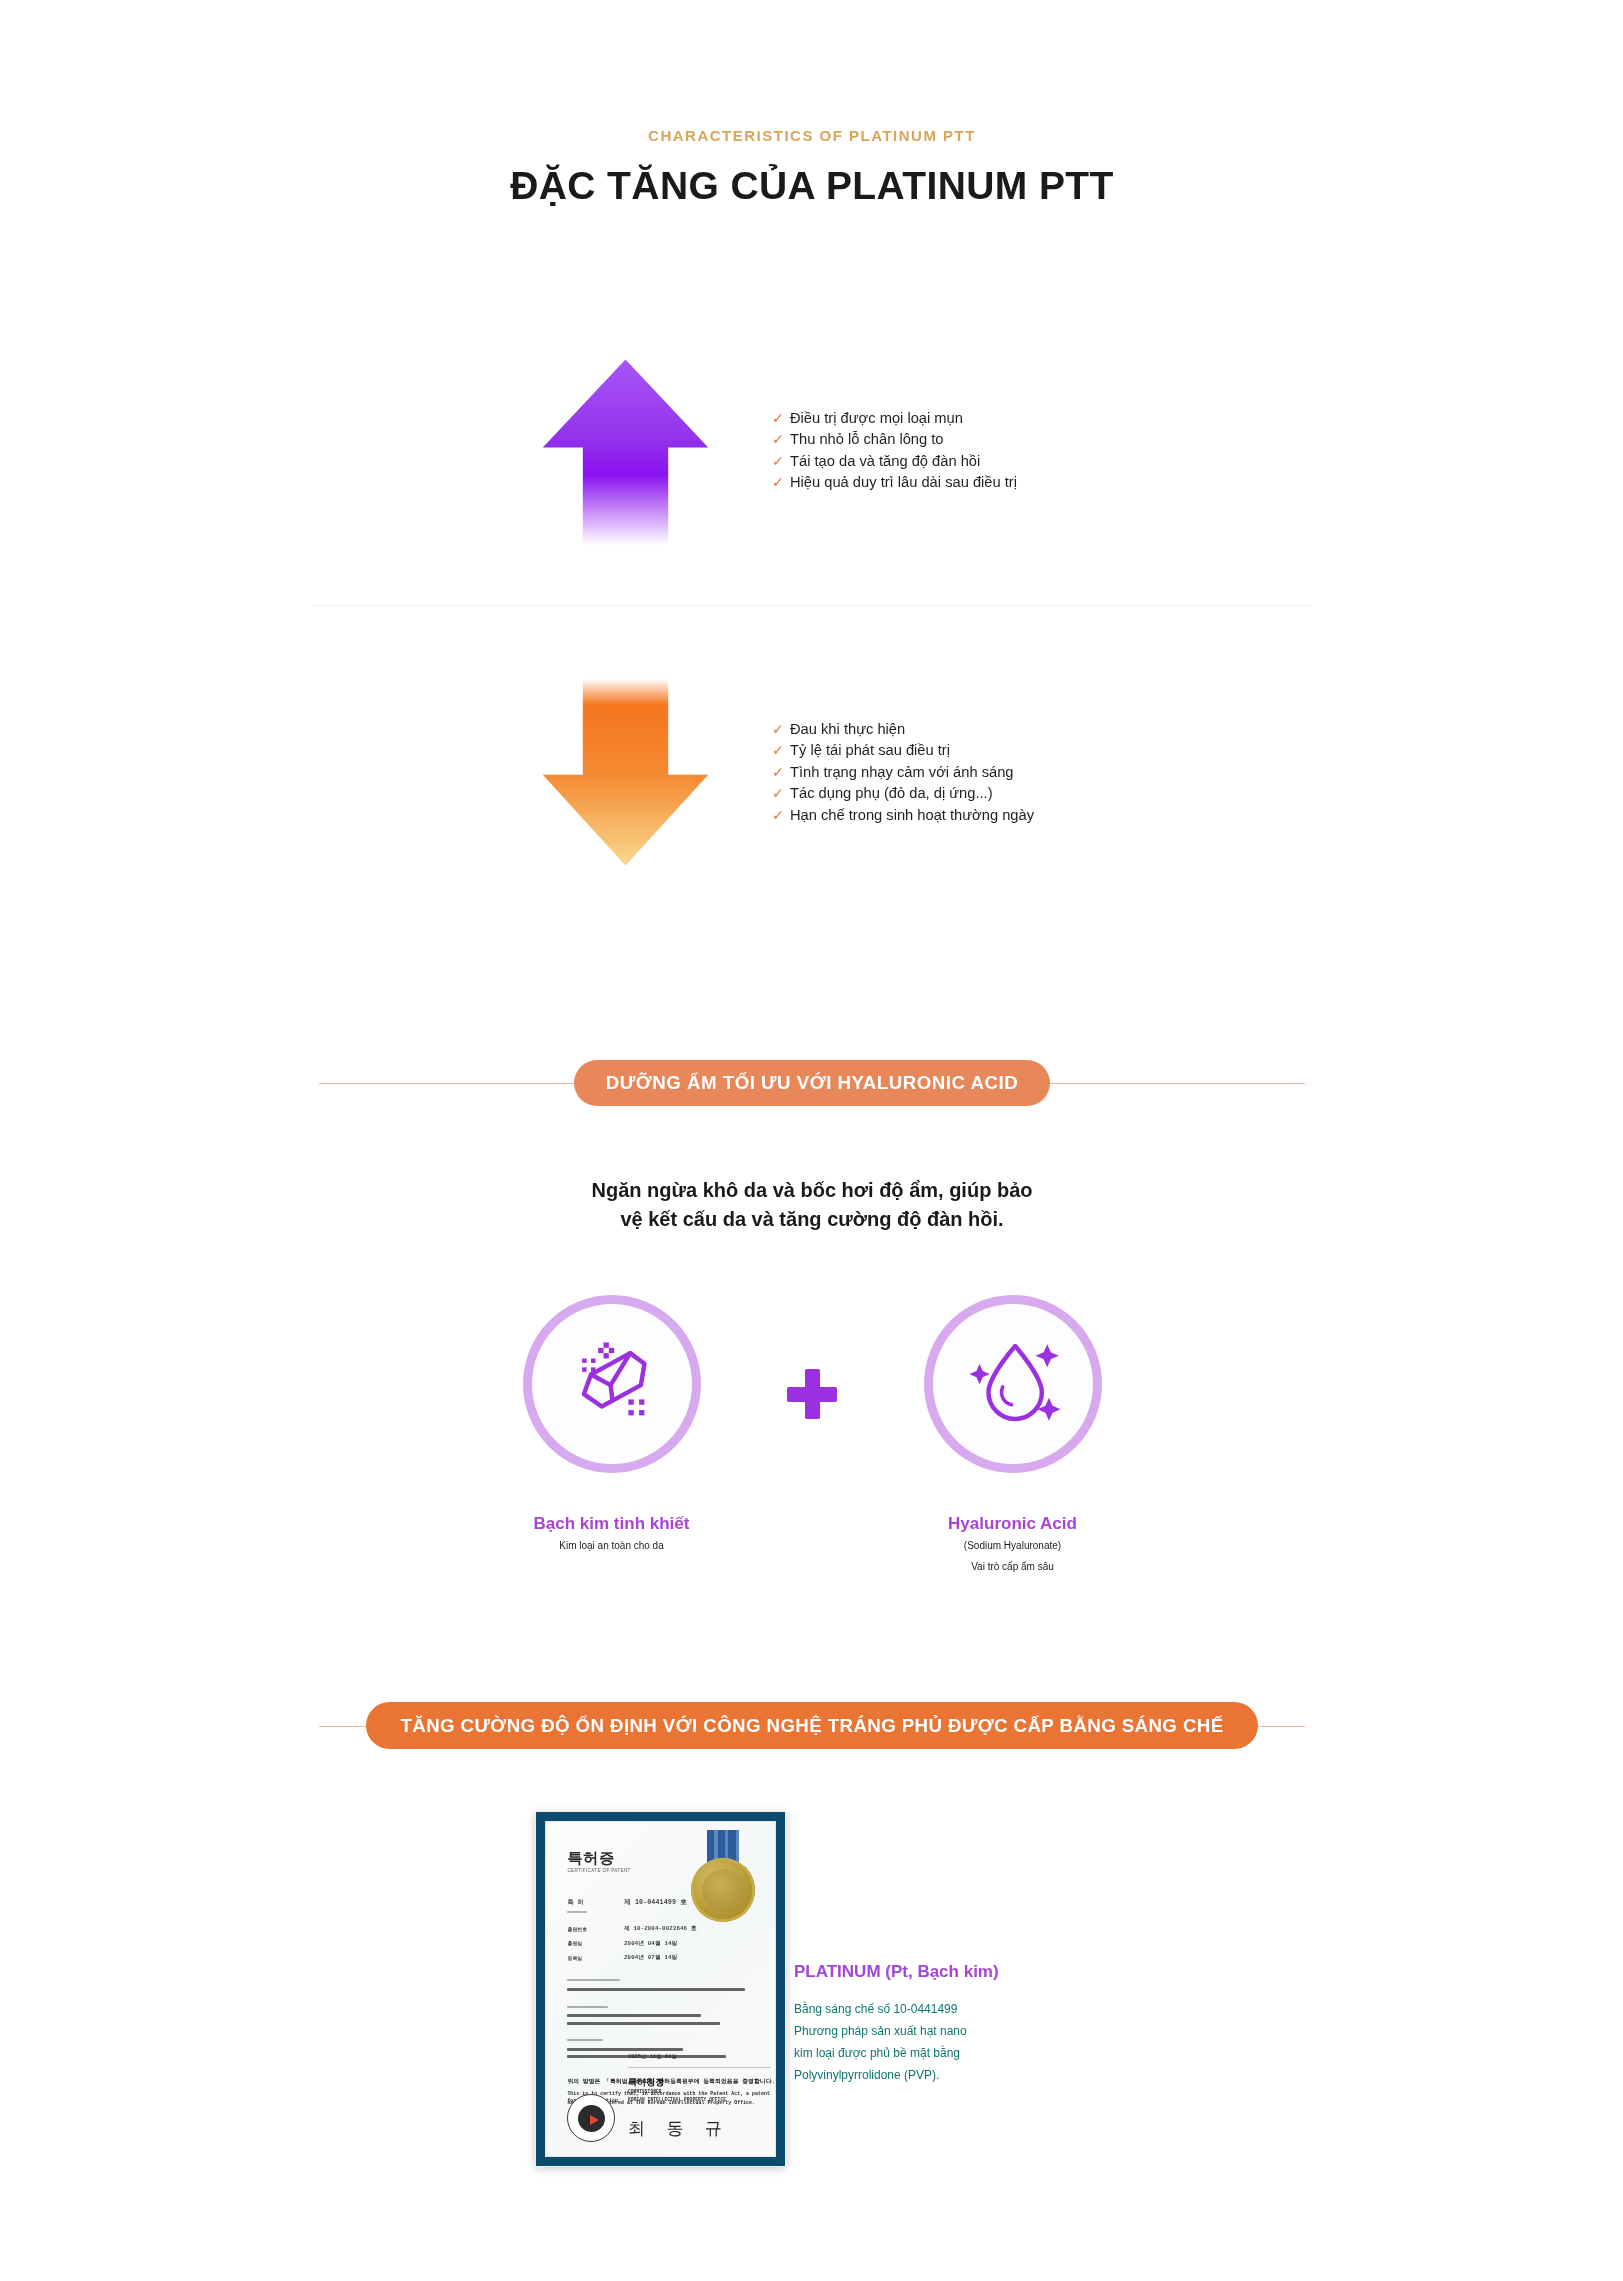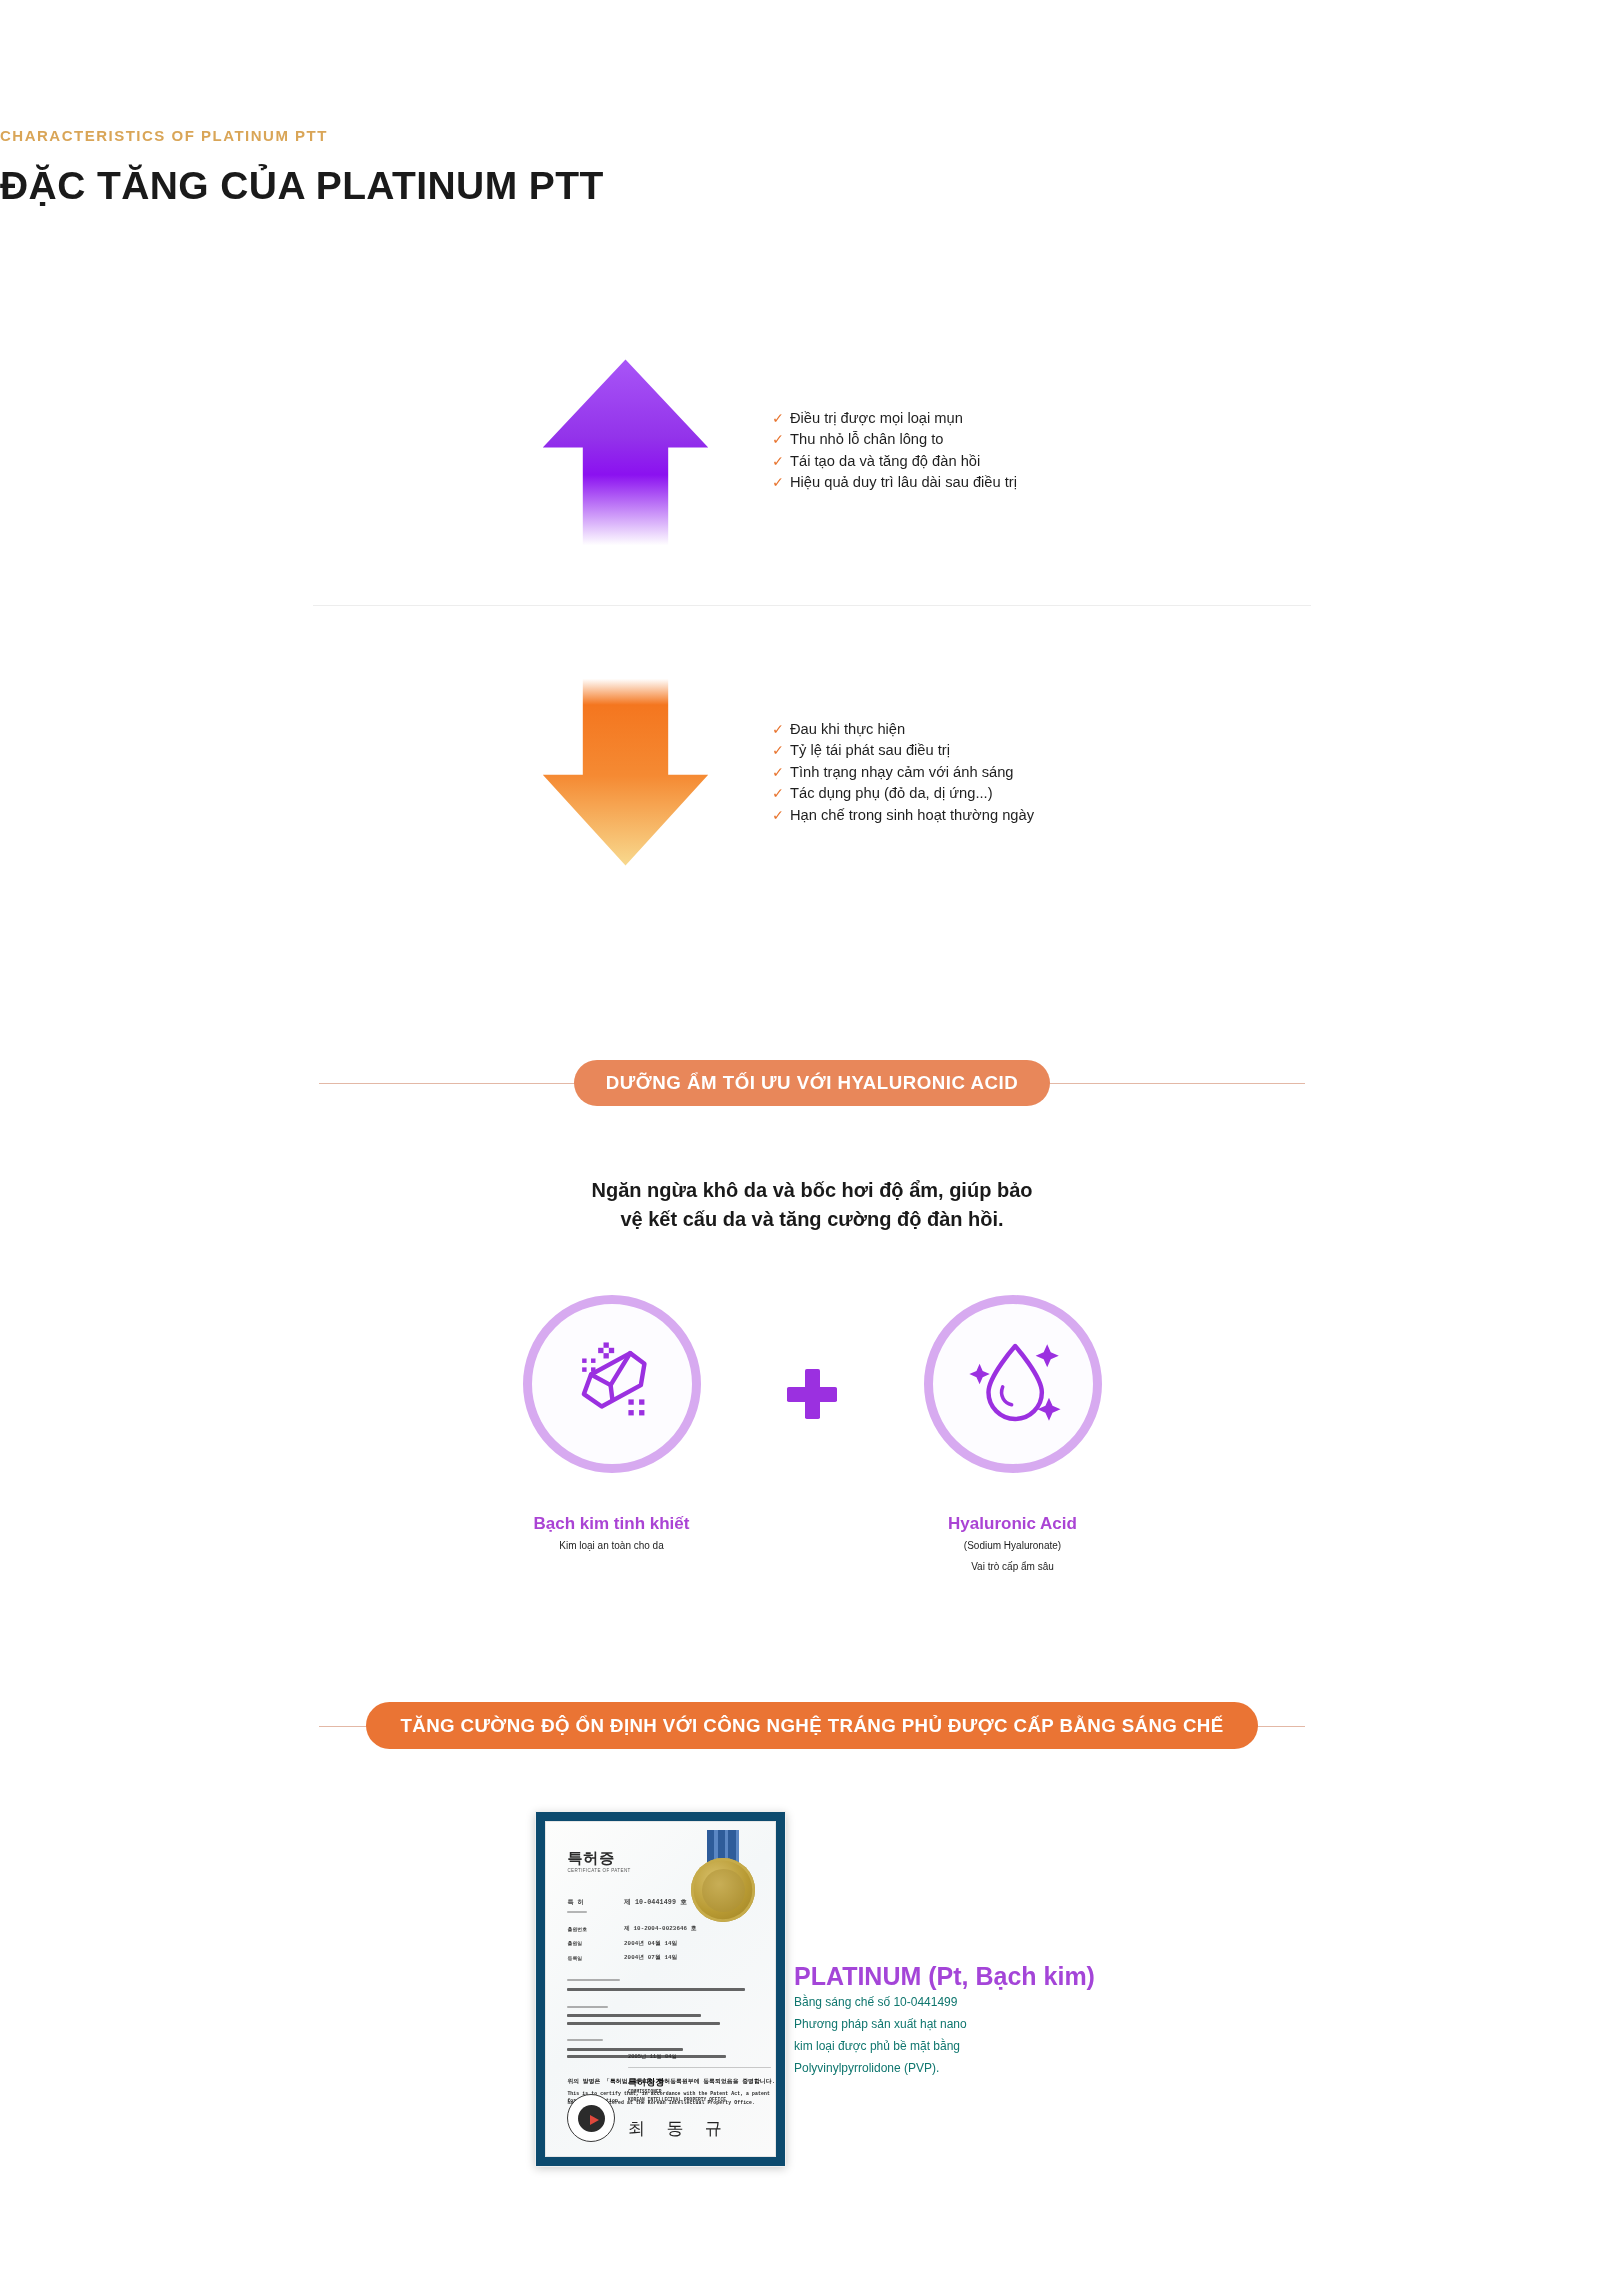--- a/index.html
+++ b/index.html
@@ -6,21 +6,21 @@
   html,body{ background:#ffffff; }
   body{
     width:1624px;
     font-family:"Liberation Sans","DejaVu Sans",sans-serif;
     color:#1c1c1c;
     -webkit-font-smoothing:antialiased;
   }
   .page{ width:1624px; min-height:2281px; position:relative; background:#fff; }
 
   
-  .header{ padding-top:127px; text-align:left; }
+  .header{ padding-top:127px; text-align:center; }
   .eyebrow{
     font-size:15px; font-weight:700; letter-spacing:1.5px;
     color:#d9a557; text-transform:uppercase;
   }
   .main-title{
     margin-top:19.6px;
     font-size:39px; font-weight:700; letter-spacing:0.4px; color:#1a1a1a;
   }
 
   
@@ -115,21 +115,21 @@
     border:1.8px solid #3b3b3b; background:#fff;
   }
   .kipo:after{
     content:""; position:absolute; left:9.8px; top:9.8px; width:27px; height:27px; border-radius:50%;
     background:#2b2b2b;
   }
   .kipo-arrow{ position:absolute; left:21.4px; top:19.6px; width:0;height:0;
     border-top:5.3px solid transparent;border-bottom:5.3px solid transparent;border-left:9.8px solid #e0483c; z-index:3;}
 
   .patent-text{ width:303px; padding-top:151px; }
-  .patent-title{ font-size:25px; font-weight:700; color:#a445d8; margin-bottom:0; }
+  .patent-title{ font-size:17px; font-weight:700; color:#a445d8; margin-bottom:16px; }
   .patent-body{ font-size:12px; line-height:22px; color:#0f766e; }
   .spacer{ width:100%; }
 </style>
 </head>
 <body>
 
 <div class="page">
 
   <div class="header">
     <div class="eyebrow">CHARACTERISTICS OF PLATINUM PTT</div>

